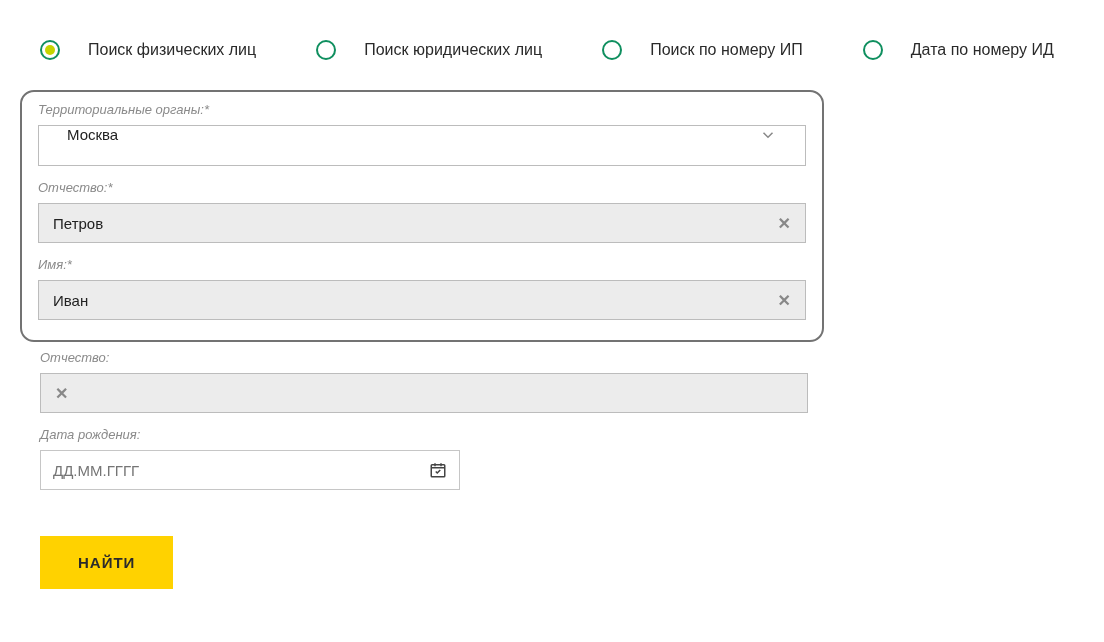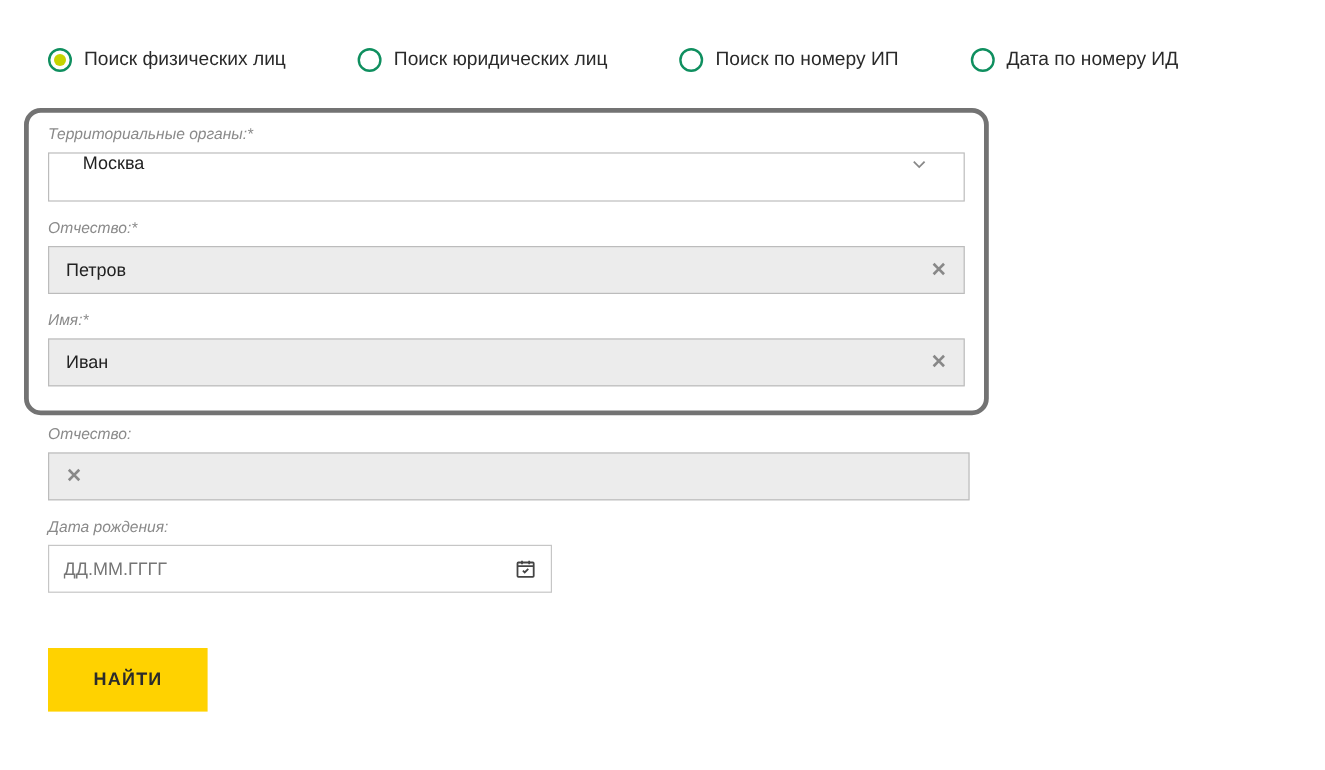--- a/index.html
+++ b/index.html
@@ -11,21 +11,21 @@
     }
     .radio-row {
       display: flex;
       gap: 60px;
       align-items: center;
       margin-bottom: 30px;
     }
     .radio-option {
       display: flex;
       align-items: center;
-      gap: 10px;
+      gap: 28px;
       cursor: pointer;
     }
     .radio-circle {
       width: 20px;
       height: 20px;
       border: 2px solid #0f8f5f;
       border-radius: 50%;
       display: flex;
       align-items: center;
       justify-content: center;
@@ -35,21 +35,21 @@
       width: 10px;
       height: 10px;
       background: #c5d400;
       border-radius: 50%;
     }
     .radio-label {
       font-size: 16px;
       color: #2a2a2a;
     }
     .highlight-box {
-      border: 4px solid #737373;
+      border: 2px solid #737373;
       border-radius: 14px;
       padding: 10px 16px 16px 16px;
       margin-left: -20px;
       margin-right: 240px;
       margin-bottom: 8px;
     }
     .field-group {
       margin-bottom: 14px;
     }
     .field-label {

